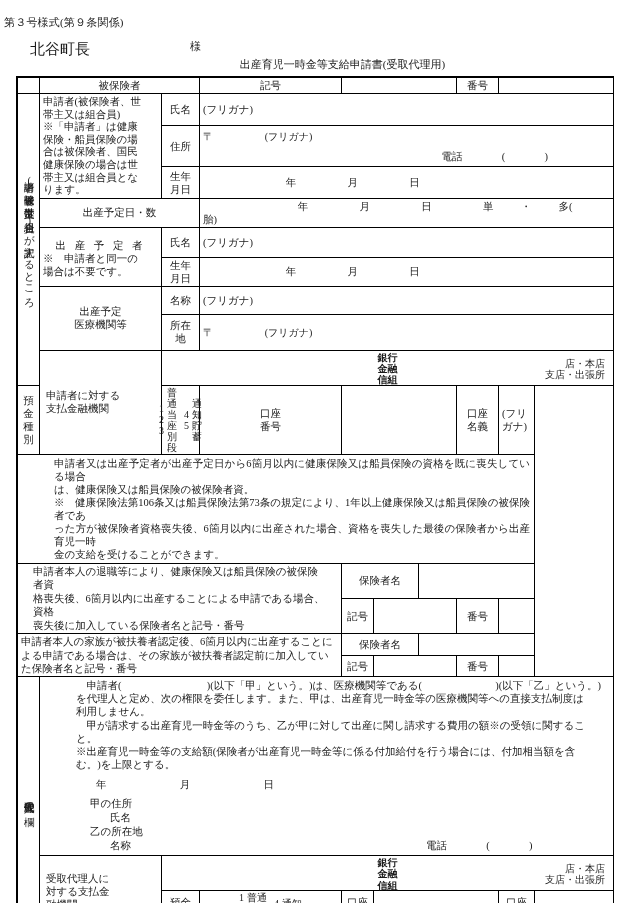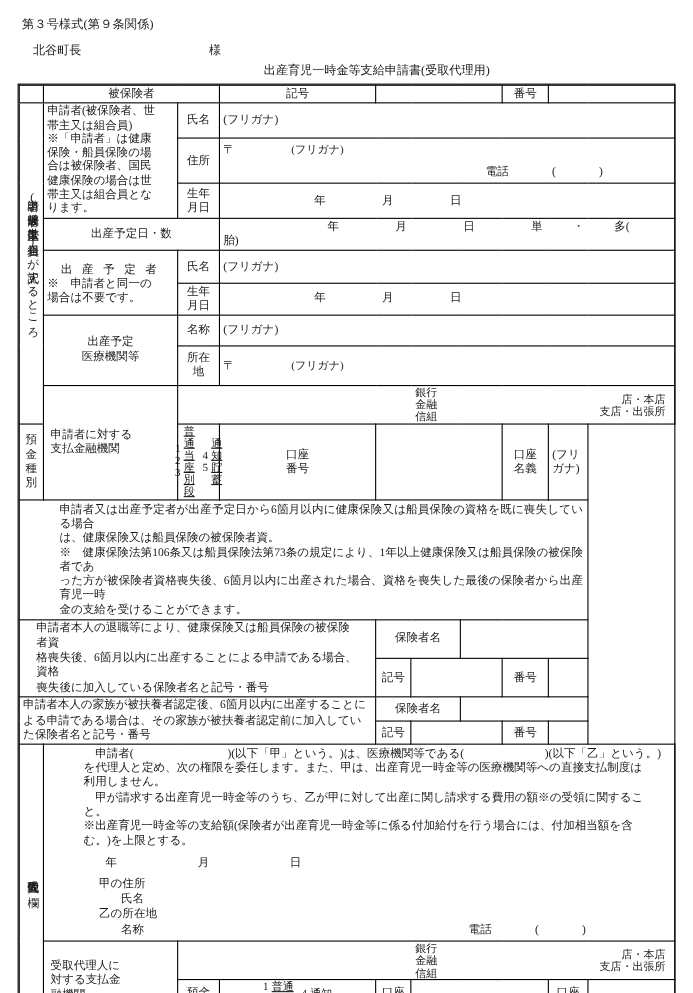--- a/index.html
+++ b/index.html
@@ -20,30 +20,30 @@
   .page {
     width: 630px;
     height: 903px;
     position: relative;
     box-sizing: border-box;
   }
 
   
   .hdr-form-no {
     position: absolute;
-    left: 20px;
+    left: 4px;
     top: 16px;
     font-size: 11px;
     letter-spacing: 0.2px;
   }
   .hdr-addressee {
     position: absolute;
     left: 30px;
     top: 40px;
-    font-size: 11px;
+    font-size: 15px;
     font-family: Liberation Serif, serif;
   }
   .hdr-sama {
     position: absolute;
     left: 190px;
     top: 40px;
     font-size: 11px;
   }
   .hdr-title {
     position: absolute;
@@ -126,40 +126,41 @@
     height: 34px;
   }
   .bank-kinds {
     position: absolute;
     left: 50%;
     transform: translateX(-50%);
     top: 1px;
     text-align: left;
     line-height: 1.12;
     font-size: 10px;
+    font-weight: bold;
   }
   .bank-branch {
     position: absolute;
     right: 8px;
     top: 7px;
     text-align: right;
     line-height: 1.12;
     font-size: 10px;
   }
 
   .dep-grid {
     display: flex;
     align-items: center;
     justify-content: center;
     gap: 3px;
     line-height: 1.1;
     font-size: 10px;
   }
   .dep-col { text-align: center; }
-  .dep-col.lbl { text-align: center; text-decoration: underline; }
+  .dep-col.lbl { text-align: center; }
 
   .two-line {
     line-height: 1.12;
   }
   .sp-lg { display: inline-block; width: 46px; }
   .sp-md { display: inline-block; width: 34px; }
   .sp-sm { display: inline-block; width: 22px; }
   .ko-lines { line-height: 1.35; padding-left: 46px; }
 
   .remarks {

